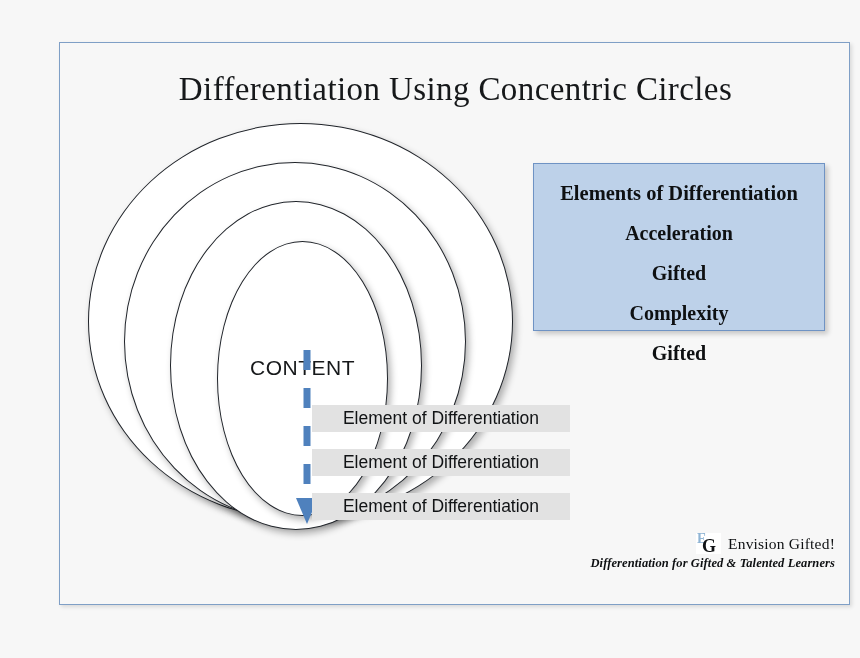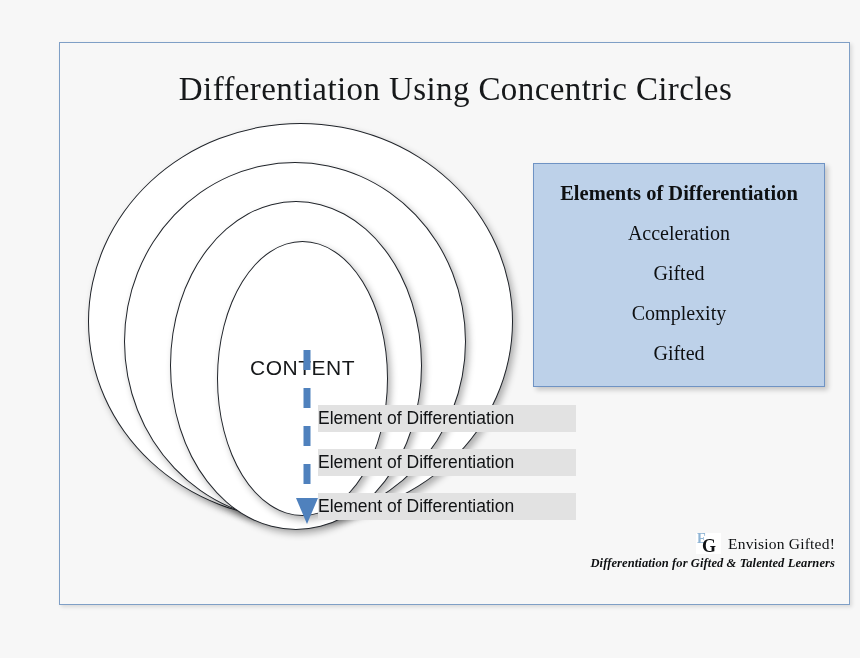--- a/index.html
+++ b/index.html
@@ -83,58 +83,60 @@
     position: absolute;
     left: 232px;
     top: 305px;
     width: 30px;
     height: 180px;
   }
 
   
   .element-label {
     position: absolute;
-    left: 258px;
+    left: 252px;
     width: 258px;
     height: 27px;
     line-height: 27px;
     background: #e2e2e2;
     color: #111315;
     font-family: "Liberation Sans", sans-serif;
     font-size: 17.5px;
+    text-align: center;
     box-sizing: border-box;
   }
   #element-label-1 { top: 362px; }
   #element-label-2 { top: 406px; }
   #element-label-3 { top: 450px; }
 
   
   #legend-panel {
     position: absolute;
     left: 473px;
     top: 120px;
     width: 292px;
-    height: 224px;
+    height: 168px;
     background: #bdd1e9;
     border: 1.5px solid #6f93c4;
     box-sizing: border-box;
     box-shadow: 3px 3px 5px rgba(0,0,0,0.20);
     font-family: "Liberation Serif", "DejaVu Serif", serif;
     color: #0e1012;
   }
   #legend-title {
     text-align: center;
     font-size: 20.5px;
     font-weight: bold;
     margin-top: 18px;
   }
   .legend-item {
     text-align: center;
     font-size: 20px;
     margin-top: 17px;
+    font-weight: bold;
   }
 
   
   #footer-logo {
     position: absolute;
     left: 245px;
     top: 490px;
     width: 530px;
     text-align: right;
     font-family: "Liberation Serif", "DejaVu Serif", serif;

